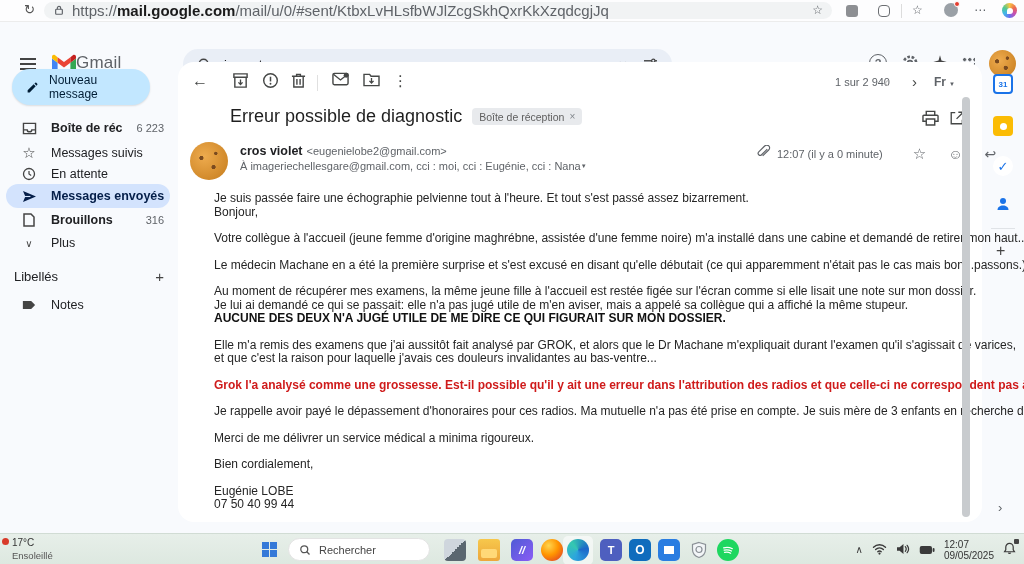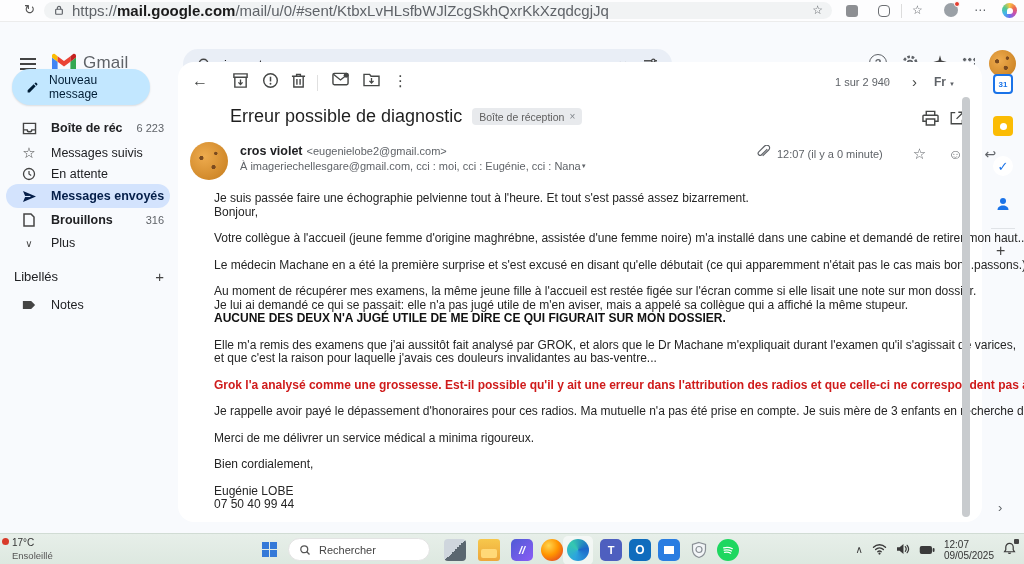--- a/index.html
+++ b/index.html
@@ -24,21 +24,21 @@
   #browser-avatar .dot { position:absolute; right:-2px; top:-2px; width:6px; height:6px; border-radius:50%; background:#e33b2e; border:1px solid #fff; }
   #more-h { left:974px; }
   #copilot-icon { left:1002px; top:3px; width:15px; height:15px; border-radius:50%;
     background:conic-gradient(#f6c444,#ee6c4d,#c94fae,#6a6ff0,#41b9e8,#54c98f,#f6c444); }
   #copilot-icon::after { content:""; width:6px; height:6px; background:#fff; border-radius:50% 50% 50% 0; }
 
   
   #gheader { left:0; top:22px; width:1024px; height:40px; }
   #burger { left:20px; top:36px; width:16px; height:12px; border-top:2px solid #444; border-bottom:2px solid #444; }
   #burger::after { content:""; position:absolute; left:0; top:3px; width:16px; height:2px; background:#444; }
-  #glogo { left:52px; top:31px; display:flex; gap:7px; }
+  #glogo { left:52px; top:31px; display:flex; align-items:center; }
   #glogo .word { font-size:17px; color:#5f6368; font-weight:500; letter-spacing:.2px; }
   #gsearch { left:183px; top:27px; width:489px; height:30px; background:#e9eef6; border-radius:15px; display:flex; align-items:center; padding:0 14px; }
   #gsearch .q { font-size:13px; color:#202124; margin-left:12px; flex:1; }
   #gsearch .x { font-size:15px; color:#444; margin-right:16px; }
   .hico { top:32px; color:#444; }
   #help-icon { left:869px; width:18px; height:18px; border:1.6px solid #5f6368; border-radius:50%; font-size:11px; font-weight:700; color:#5f6368; }
   #gear-icon { left:901px; }
   #sparkle-icon { left:932px; }
   #grid-icon { left:962px; top:35px; width:13px; height:13px;
     background-image:radial-gradient(#5f6368 1.4px, transparent 1.6px); background-size:5.2px 5.2px; }

